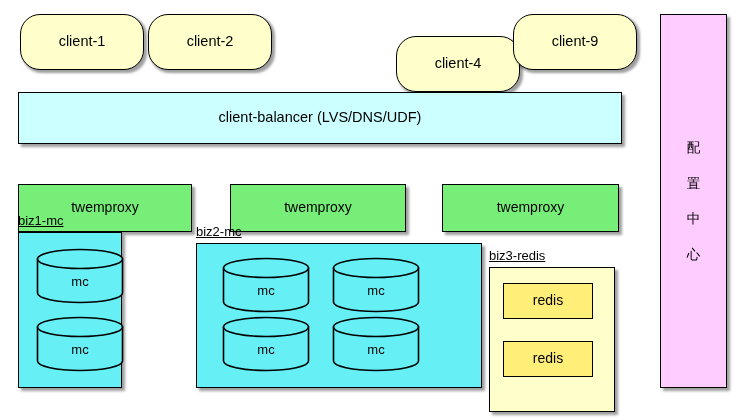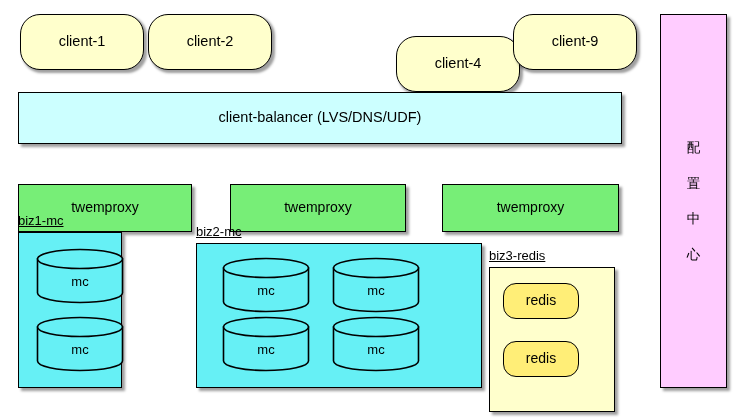--- a/index.html
+++ b/index.html
@@ -101,26 +101,25 @@
     top: 26px;
     text-align: center;
     font-size: 13px;
     color: #000000;
     pointer-events: none;
   }
 
   
   .redis {
     position: absolute;
-    width: 76px;
+    width: 90px;
     height: 36px;
     background: #ffee77;
     font-size: 14px;
     box-shadow: none;
-    border-radius: 13px;
   }
 
   
   .config-panel {
     left: 660px;
     top: 14px;
     width: 67px;
     height: 374px;
     background: #ffccff;
     flex-direction: column;

